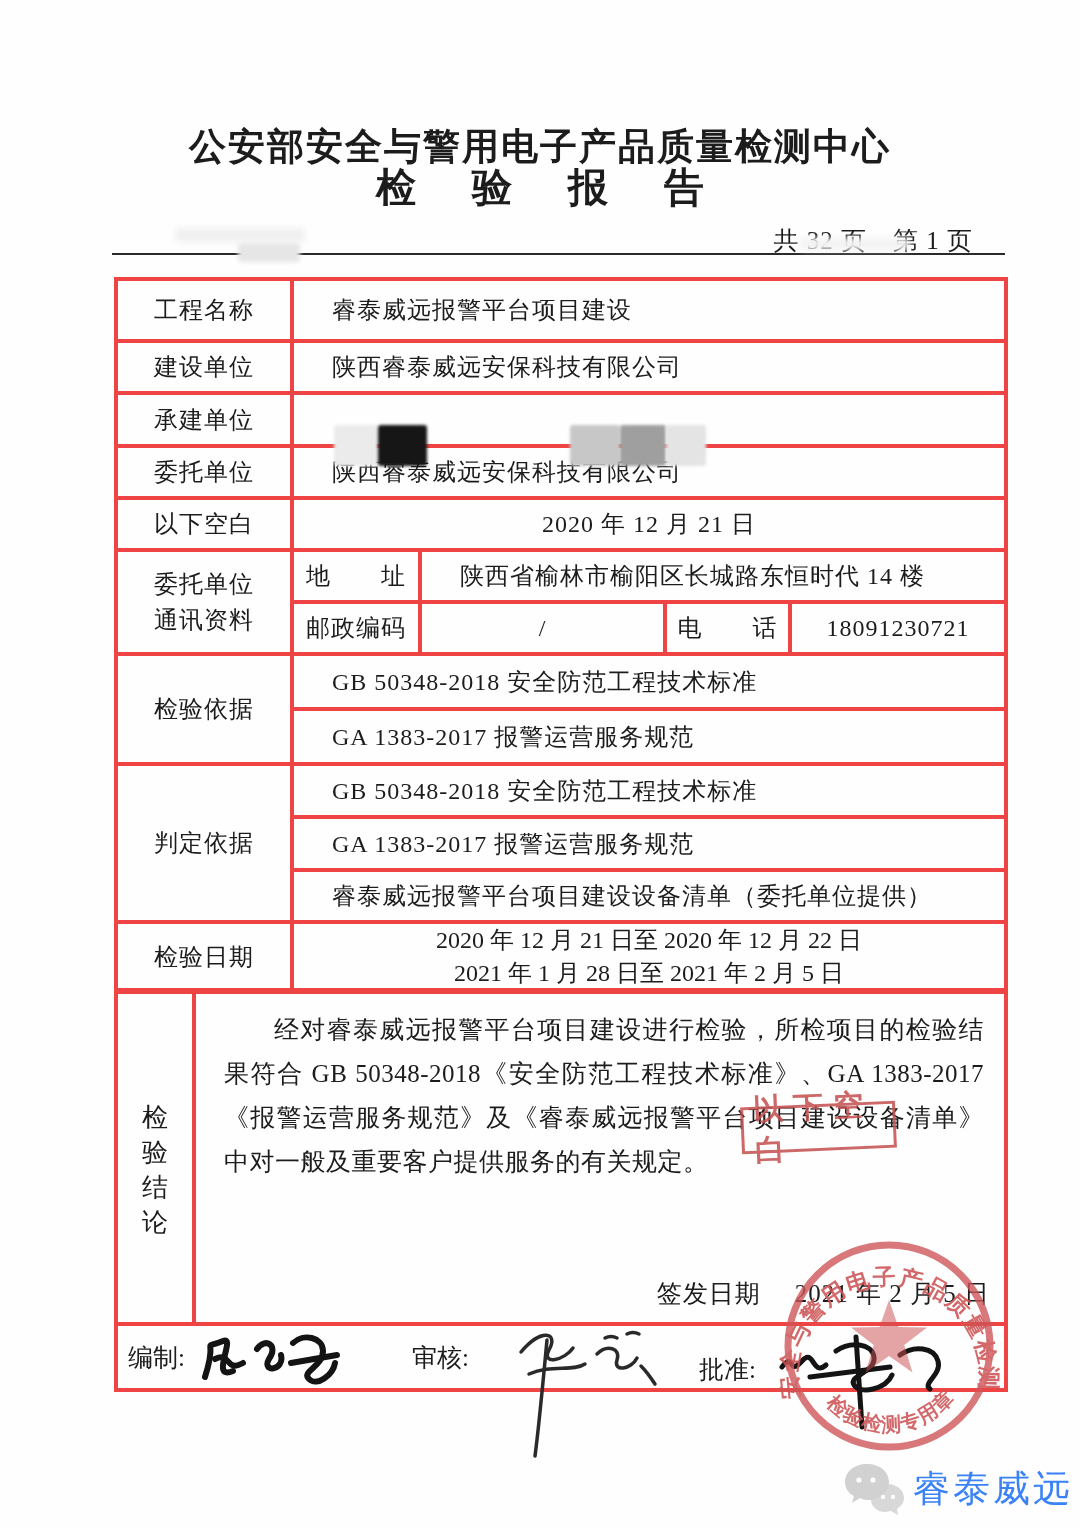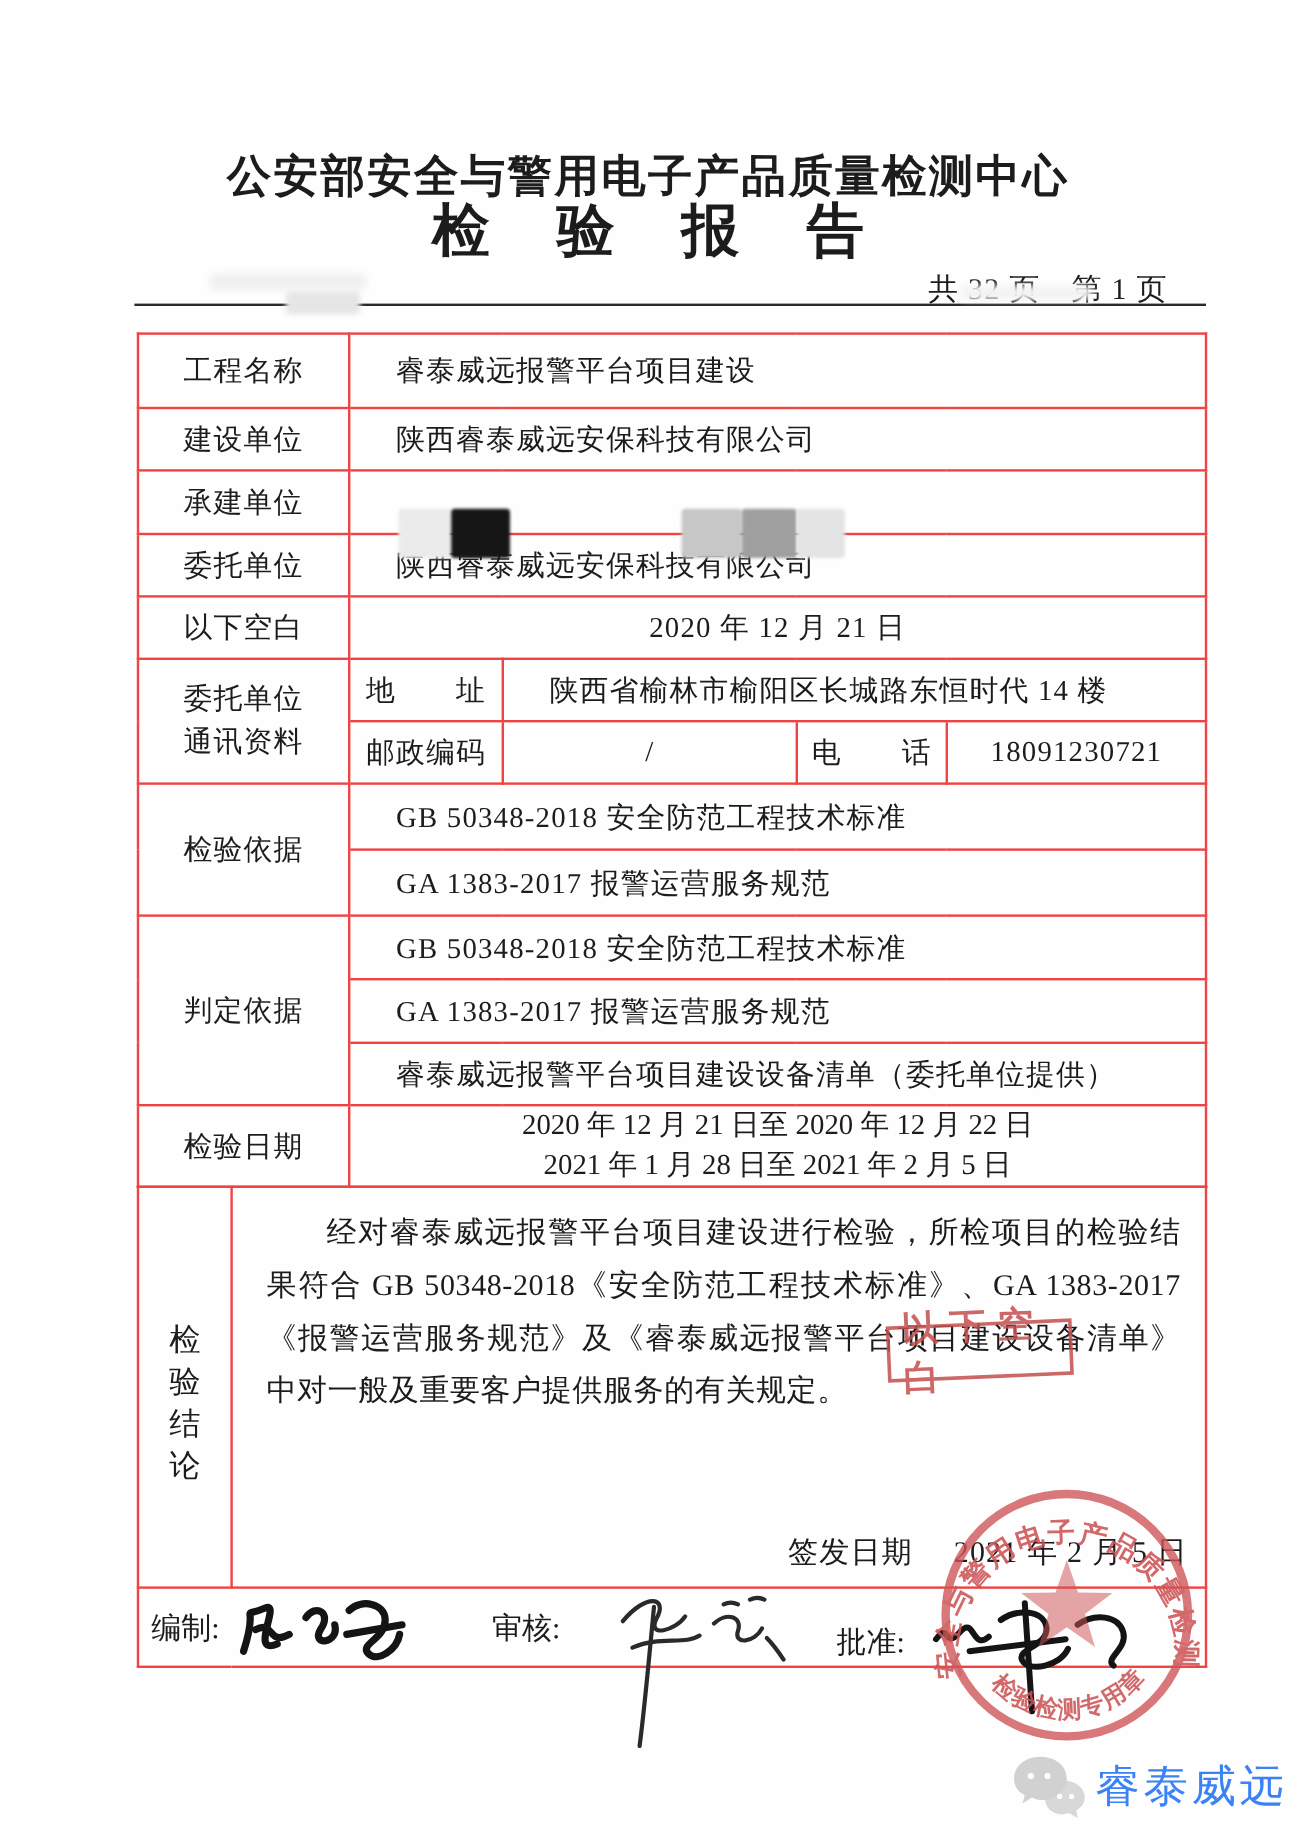--- a/index.html
+++ b/index.html
@@ -9,39 +9,39 @@
     background:#fefefe; overflow:hidden;
     font-family:"Liberation Serif","DejaVu Serif",serif; color:#1c1c1c;
   }
   
   .org-title {
     position:absolute; top:122px; left:0; width:100%;
     text-align:center; font-size:37px; font-weight:700; letter-spacing:2px;
   }
   .report-title {
     position:absolute; top:160px; left:0; width:100%; text-align:center;
-    font-size:48px; font-weight:700;
+    font-size:40px; font-weight:700;
   }
   .report-title span { letter-spacing:56px; margin-right:-56px; }
   .page-info {
     position:absolute; top:224px; right:107px; font-size:25px; letter-spacing:1px;
   }
   .page-info .sep { display:inline-block; width:26px; }
   .top-rule {
     position:absolute; top:253px; left:112px; width:893px;
     border-top:2.5px solid #2a2a2a;
   }
   .smudge { position:absolute; border-radius:4px; }
   .smudge.s1 { left:175px; top:228px; width:130px; height:14px; background:#f0f0f0; filter:blur(3px); }
   .smudge.s2 { left:238px; top:243px; width:62px; height:19px; background:#e6e6e6; filter:blur(2px); }
   .smudge.s3 { left:800px; top:238px; width:110px; height:12px; background:#f3f3f3; filter:blur(3px); }
 
   
   table { border-collapse:collapse; table-layout:fixed; }
-  td { border:2px solid #ef4444; font-size:24px; vertical-align:middle; }
+  td { border:4px solid #ef4444; font-size:24px; vertical-align:middle; }
   .tbl-a { position:absolute; left:114px; top:277px; width:890px; }
   .tbl-b { position:absolute; left:114px; top:988px; width:890px; }
   td.lbl { text-align:center; letter-spacing:1px; }
   td.val { padding-left:38px; letter-spacing:1px; }
   td.val-c { text-align:center; letter-spacing:1px; }
   .two-line { text-align:center; line-height:33px; }
   .contact-lbl span { display:block; line-height:36px; }
 
   
   .concl-lbl-cell { padding:0; }

